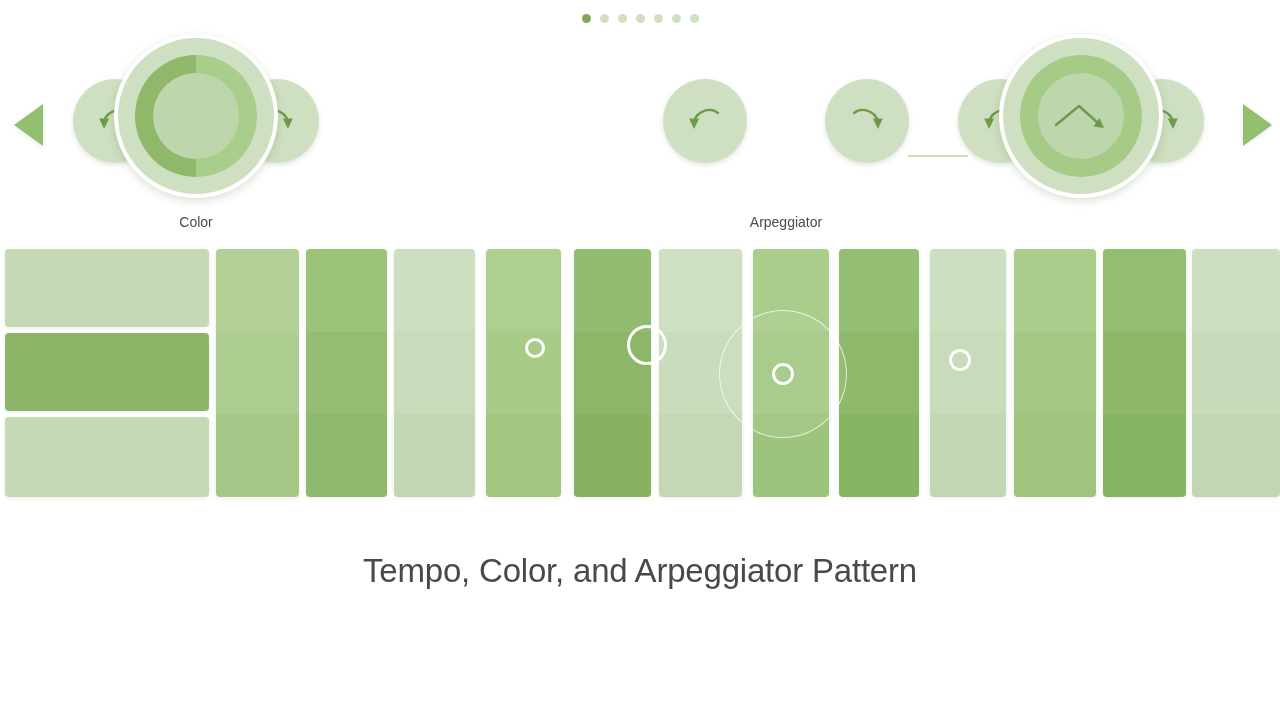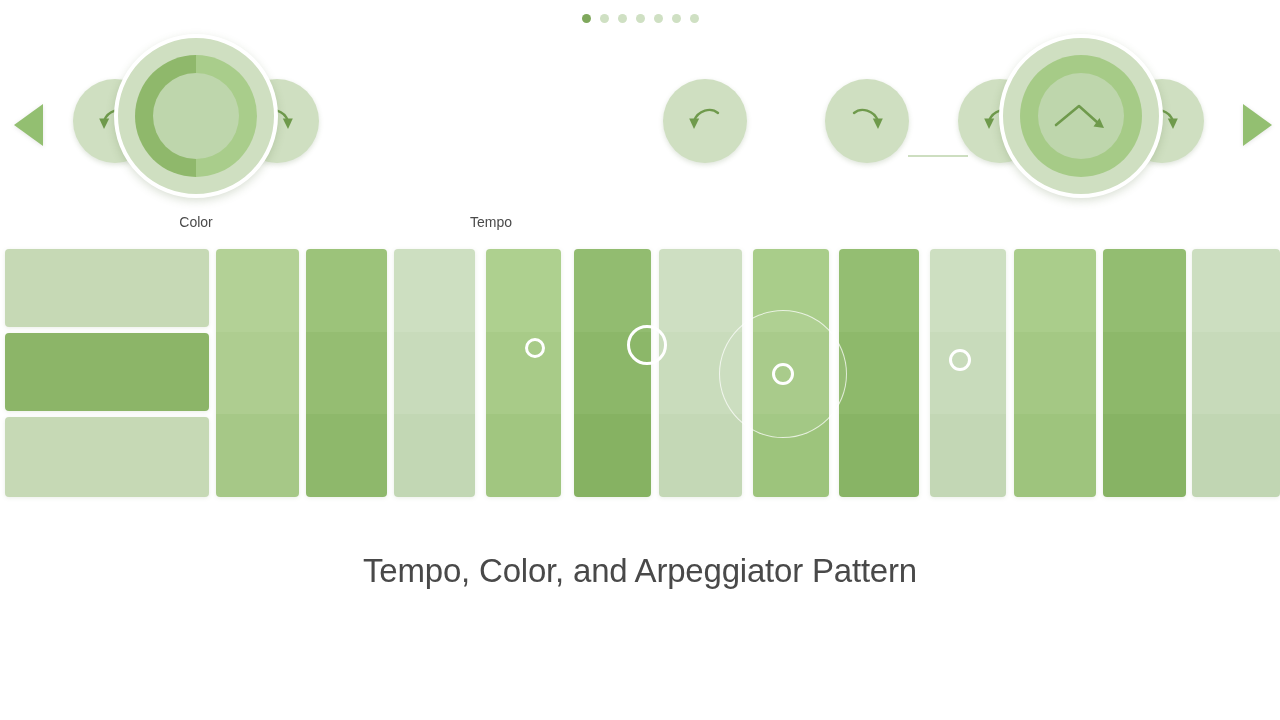--- a/index.html
+++ b/index.html
@@ -277,37 +277,37 @@
           <div class="knob-ring">
             <div class="half-dark"></div>
             <div class="half-light"></div>
             <div class="knob-core"></div>
           </div>
         </div>
       </div>
       <div class="knob-label">Color</div>
     </div>
     <div class="knob-group" style="left: 366px;">
-      <div class="knob-label">Tempo</div>
     </div>
     <div class="knob-group" style="left: 661px;">
       <div class="knob-stage">
         <div class="rot-btn left">
           <svg width="36" height="36" viewBox="0 0 36 36">
             <path d="M31 10 C24 4, 11 7, 7 18" fill="none" stroke="#6f9a4c" stroke-width="2.4" stroke-linecap="round"></path>
             <path d="M7 26 L2.2 15.5 L12.2 15.5 Z" fill="#6f9a4c"></path>
           </svg>
         </div>
         <div class="rot-btn right">
           <svg width="36" height="36" viewBox="0 0 36 36">
             <path d="M5 10 C12 4, 25 7, 29 18" fill="none" stroke="#6f9a4c" stroke-width="2.4" stroke-linecap="round"></path>
             <path d="M29 26 L23.8 15.5 L33.8 15.5 Z" fill="#6f9a4c"></path>
           </svg>
         </div>
       </div>
+      <div class="knob-label">Arpeggiator</div>
     </div>
     <div class="knob-group" style="left: 956px;">
       <div class="knob-stage">
         <div class="rot-btn left">
           <svg width="36" height="36" viewBox="0 0 36 36">
             <path d="M31 10 C24 4, 11 7, 7 18" fill="none" stroke="#6f9a4c" stroke-width="2.4" stroke-linecap="round"></path>
             <path d="M7 26 L2.2 15.5 L12.2 15.5 Z" fill="#6f9a4c"></path>
           </svg>
         </div>
         <div class="rot-btn right">

